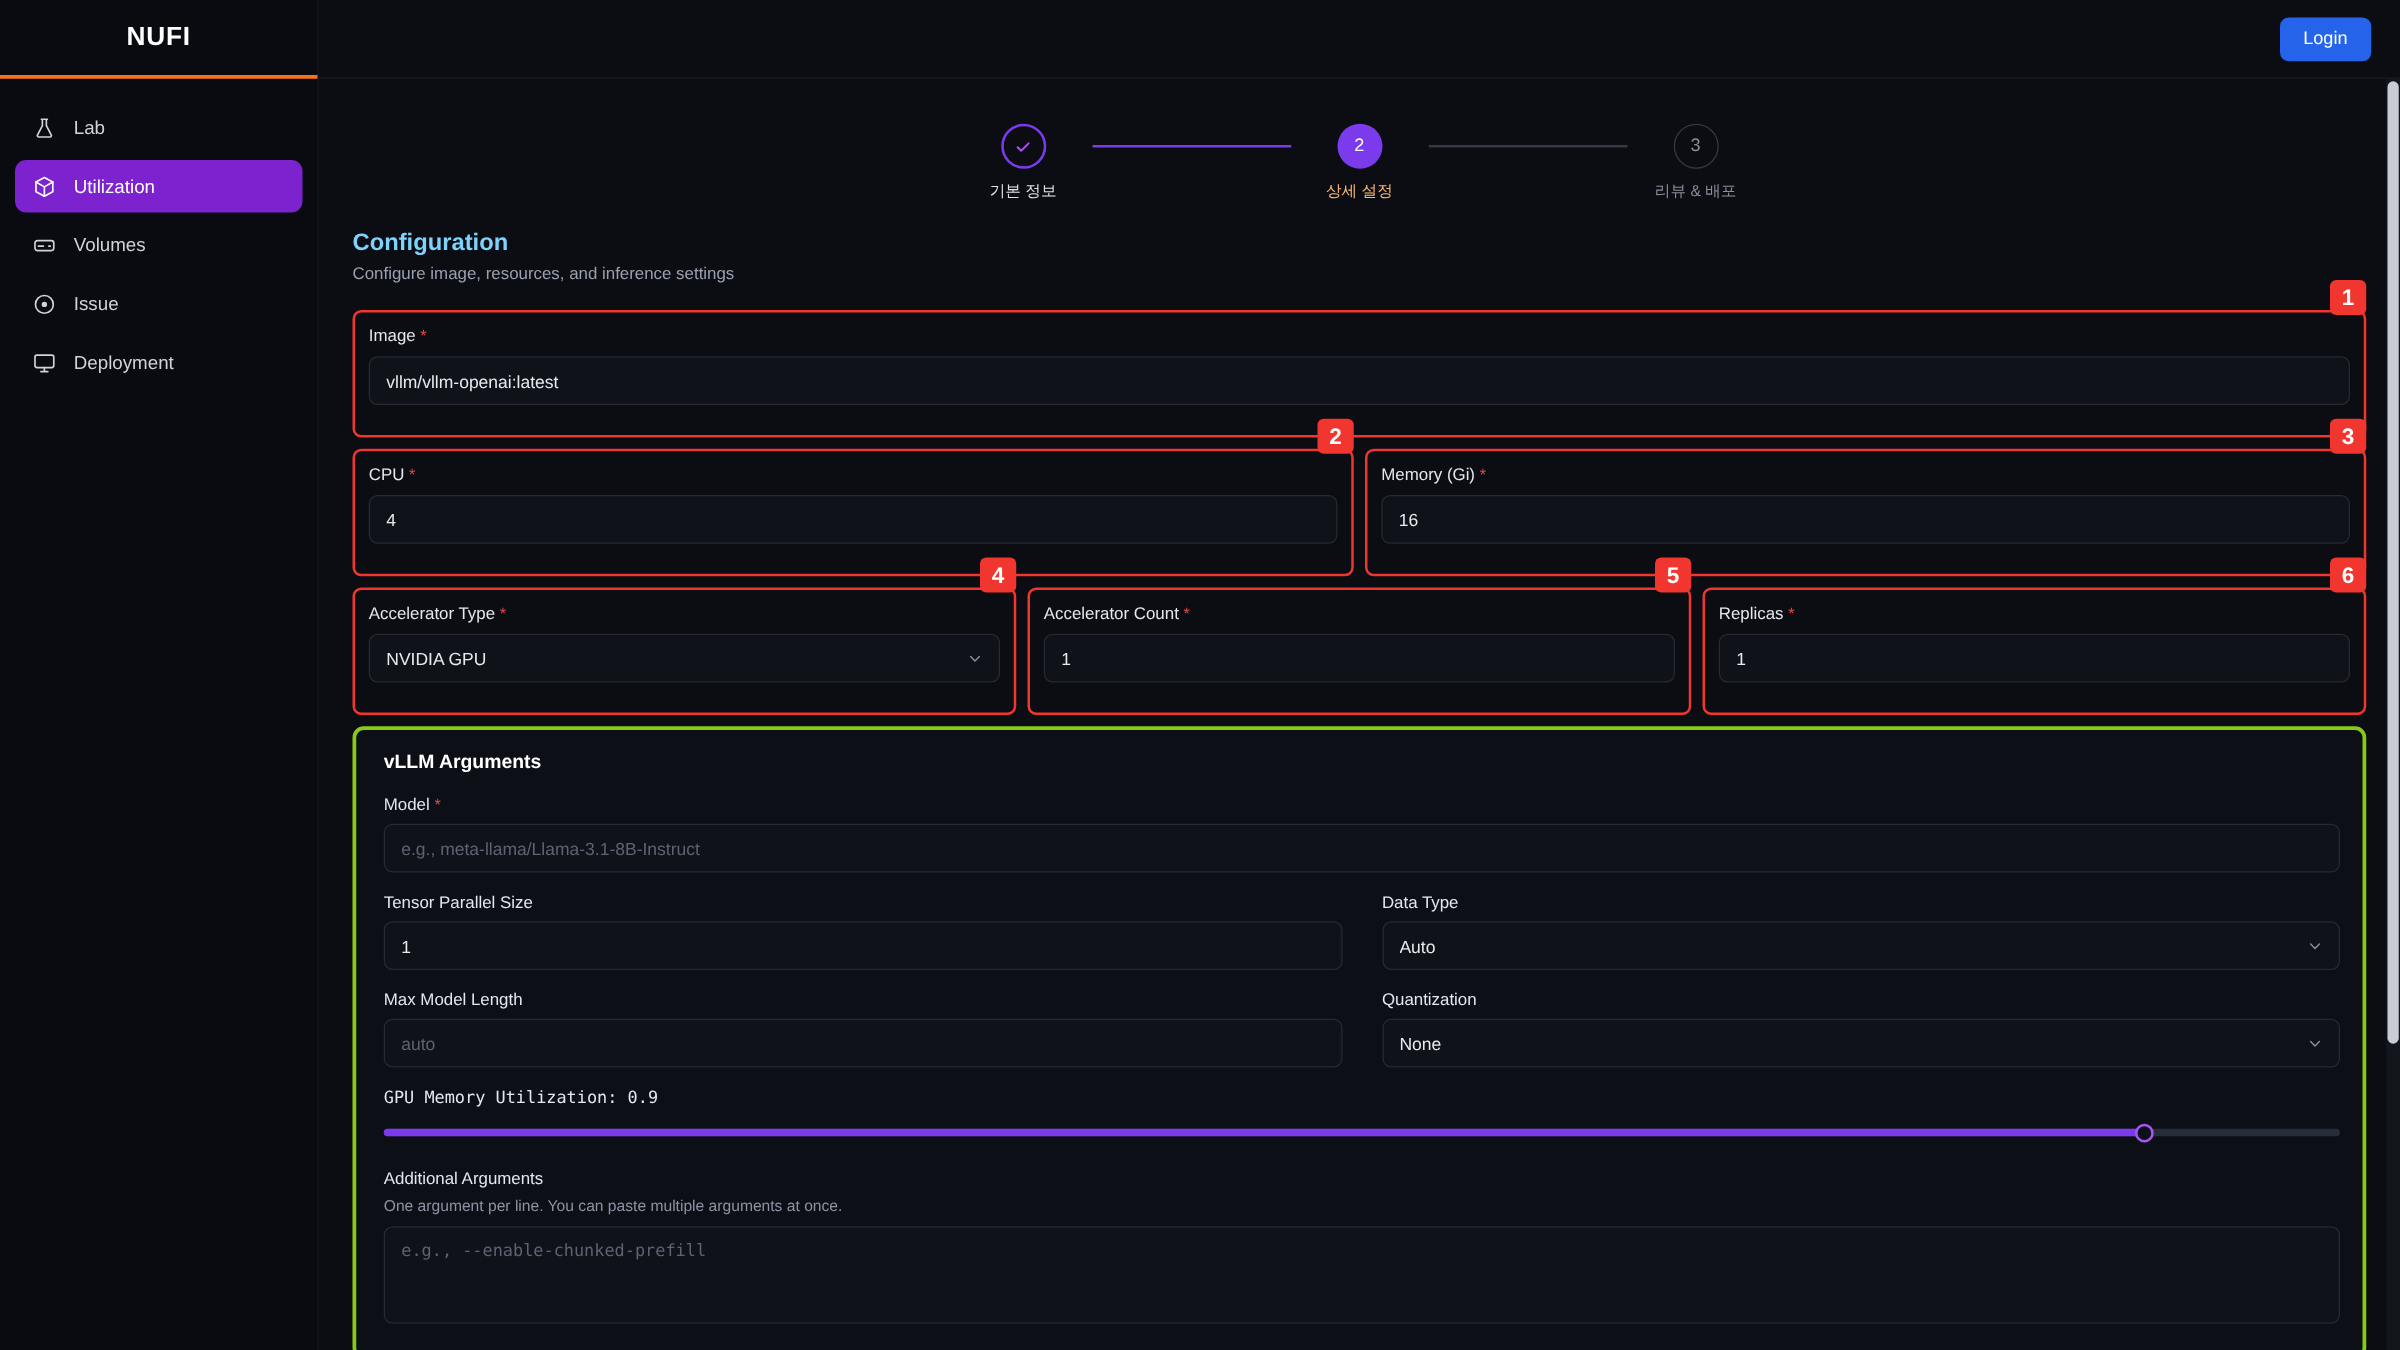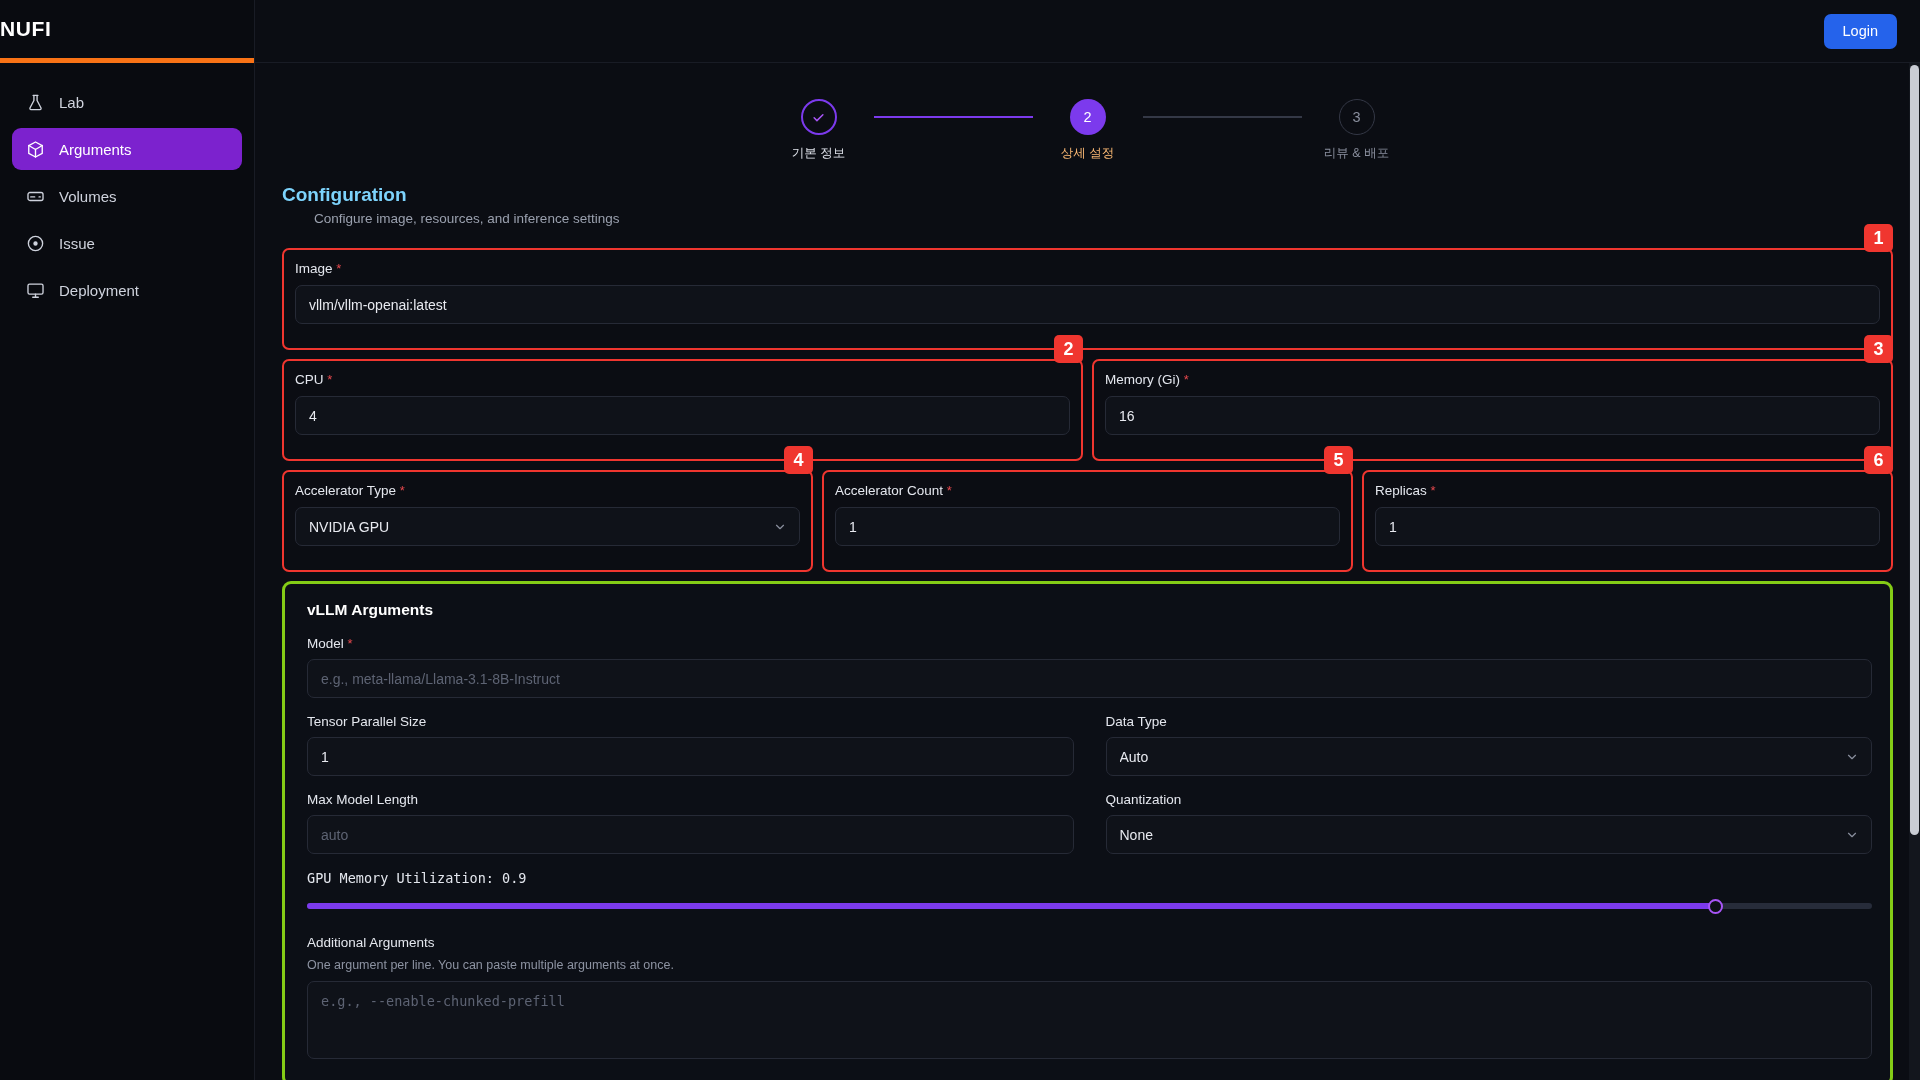--- a/index.html
+++ b/index.html
@@ -13,22 +13,22 @@
   .app { display: flex; width: 1920px; height: 1080px; position: relative; }
 
   
   .sidebar {
     width: 255px; flex: 0 0 255px; height: 1080px;
     background: #090b10;
     border-right: 1px solid #191c25;
     display: flex; flex-direction: column;
   }
   .brand {
-    height: 63px; display: flex; align-items: center; justify-content: flex-start;
-    border-bottom: 5px solid #f97316;
+    height: 63px; display: flex; align-items: center; justify-content: center;
+    border-bottom: 3px solid #f97316;
   }
   .brand-text { font-size: 21px; font-weight: 700; letter-spacing: .6px; color: #ffffff; }
   .nav { padding: 18px 12px 0 12px; display: flex; flex-direction: column; gap: 5px; justify-content: flex-end; }
   .nav-item {
     display: flex; align-items: center; gap: 14px;
     height: 42px; padding: 0 14px; border-radius: 9px;
     color: #cfd3dd; font-size: 15px; cursor: pointer;
   }
   .nav-item.active { background: #7c22ce; color: #fff; }
   .nav-ico { width: 19px; height: 19px; display: flex; align-items: center; justify-content: center; flex: 0 0 19px; }
@@ -63,21 +63,21 @@
   .step-label.done { color: #dfe2ea; }
   .step-label.current { color: #fdba74; }
   .step-label.todo { color: #8a8f9e; }
   .connector { height: 2px; width: 159px; margin-top: 17px; }
   .connector.filled { background: #7c3aed; }
   .connector.empty { background: #343846; }
 
   
   .section-head { padding: 22px 0 0 27px; }
   .sec-title { font-size: 19px; font-weight: 700; color: #7dd3fc; }
-  .sec-sub { font-size: 13.5px; color: #9aa0ae; margin-top: 5px; margin-left: 32px; }
+  .sec-sub { font-size: 13.5px; color: #9aa0ae; margin-top: 5px; }
 
   .form-wrap { padding: 22px 27px 0 27px; position: relative; }
   .row { display: flex; gap: 9px; margin-bottom: 9px; position: relative; }
 
   .field { position: relative; }
   .field-inner { padding: 11px 11px 24px 11px; }
   .lbl { font-size: 13.5px; color: #e4e7ee; margin-bottom: 9px; display: block; }
   .req { color: #e5484d; font-size: 13px; }
   .inp {
     width: 100%; height: 39px; background: #0f1219;
@@ -155,21 +155,21 @@
         <span>Lab</span>
       </div>
 
       <div class="nav-item active">
         <span class="nav-ico">
           <svg viewBox="0 0 24 24" fill="none" stroke="currentColor" stroke-width="1.7" stroke-linecap="round" stroke-linejoin="round">
             <path d="M12 2.5 20.5 7v10L12 21.5 3.5 17V7z"></path>
             <path d="M12 12 20.5 7M12 12v9.5M12 12 3.5 7"></path>
           </svg>
         </span>
-        <span>Arguments</span>
+        <span>Utilization</span>
       </div>
 
       <div class="nav-item">
         <span class="nav-ico">
           <svg viewBox="0 0 24 24" fill="none" stroke="currentColor" stroke-width="1.7" stroke-linecap="round" stroke-linejoin="round">
             <rect x="2.5" y="7" width="19" height="10" rx="2.5"></rect>
             <path d="M6 12.5h5M16.5 12.5h1.5"></path>
           </svg>
         </span>
         <span>Volumes</span>

